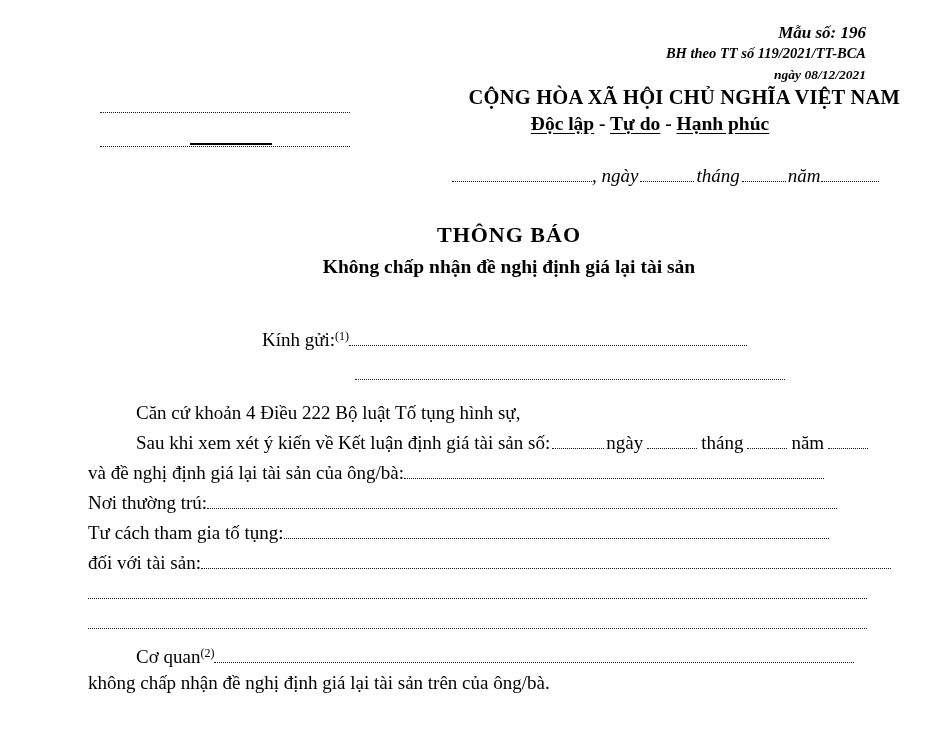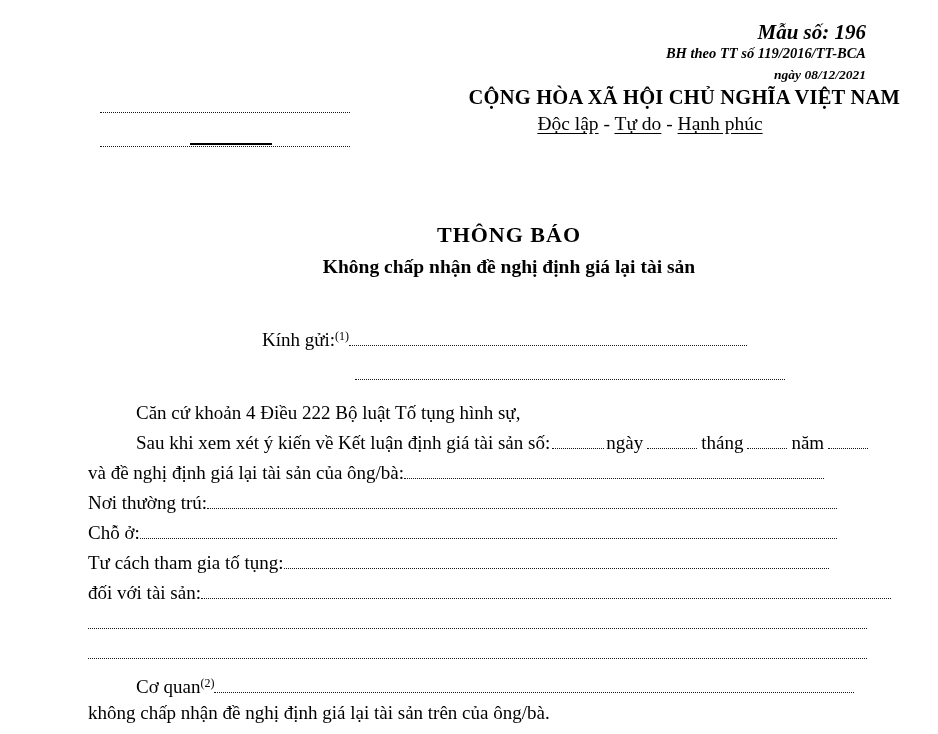--- a/index.html
+++ b/index.html
@@ -38,41 +38,41 @@
     position: absolute;
     right: 72px;
     top: 22px;
     text-align: right;
     font-style: italic;
     font-size: 15px;
     line-height: 21px;
     white-space: nowrap;
   }
   .form-id div { font-weight: bold; }
-  .form-id .fid-1 { font-size: 21px; }
+  .form-id .fid-1 { font-size: 17px; }
   .form-id .fid-2 { font-size: 14.5px; }
   .form-id .fid-3 { font-size: 13.5px; text-align: right; }
 
   
   .national {
     position: absolute;
     left: 400px;
     top: 86px;
     width: 500px;
     text-align: center;
   }
   .national .country {
     font-weight: bold;
     font-size: 20.5px;
     letter-spacing: 0.2px;
     white-space: nowrap;
     text-align: right;
   }
   .national .motto {
-    font-weight: normal;
+    font-weight: bold;
     font-size: 19.5px;
     margin-top: 4px;
     white-space: nowrap;
   }
   .national .motto .u { text-decoration: underline; text-underline-offset: 3px; }
   .national .motto .sep { text-decoration: none; }
 
   
   .agency {
     position: absolute;
@@ -203,56 +203,56 @@
 
   .r-final { height: 30px; }
 </style>
 </head>
 <body>
 
 <div class="page">
 
   <div class="form-id">
     <div class="fid-1">Mẫu số: 196</div>
-    <div class="fid-2">BH theo TT số 119/2016/TT-BCA</div>
+    <div class="fid-2">BH theo TT số 119/2021/TT-BCA</div>
     <div class="fid-3">ngày 08/12/2021</div>
   </div>
 
   <div class="agency">
     <span class="ln"></span>
     <span class="ln ln2"></span>
   </div>
   <div class="solidrule" style="left:190px; top:143px; width:82px;"></div>
 
   <div class="national">
     <div class="country">CỘNG HÒA XÃ HỘI CHỦ NGHĨA VIỆT NAM</div>
     <div class="motto"><span class="u">Độc lập</span><span class="sep"> - </span><span class="u">Tự do</span><span class="sep"> - </span><span class="u">Hạnh phúc</span></div>
   </div>
 
 
+  <div class="date-line"><span class="dots dplace"></span><span>, </span><span>ngày</span><span class="dots dday"></span><span>tháng</span><span class="dots dmonth"></span><span>năm</span><span class="dots dyear"></span></div>
 
   <div class="doc-title">
     <div class="t1">THÔNG BÁO</div>
     <div class="t2">Không chấp nhận đề nghị định giá lại tài sản</div>
   </div>
 
   <div class="kinh-gui"><span>Kính gửi:</span><span class="sup">(1)</span><span class="dots kg-dots"></span></div>
   <div class="kinh-gui kinh-gui-2"><span class="ln"></span></div>
 
   <div class="body-text">
 
     <div class="row indent r-basis"><span>Căn cứ khoản 4 Điều 222 Bộ luật Tố tụng hình sự,</span></div>
 
     <div class="row indent r-review"><span>Sau khi xem xét ý kiến về Kết luận định giá tài sản số:</span><span class="dots dnum"></span><span class="p-num">ngày</span><span class="dots dday"></span><span class="p-num">tháng</span><span class="dots dmon"></span><span class="p-num">năm</span><span class="dots dyr"></span></div>
 
     <div class="row r-fill r-req"><span>và đề nghị định giá lại tài sản của ông/bà:</span><span class="dots fdots"></span></div>
 
     <div class="row r-fill r-resid"><span>Nơi thường trú:</span><span class="dots fdots"></span></div>
 
-    <div class="row r-fill r-addr"><span>Chỗ ở:</span><span class="dots fdots"></span></div>
 
     <div class="row r-fill r-role"><span>Tư cách tham gia tố tụng:</span><span class="dots fdots"></span></div>
 
     <div class="row r-fill r-asset"><span>đối với tài sản:</span><span class="dots fdots"></span></div>
 
     <div class="blank-line"><span class="ln"></span></div>
     <div class="blank-line"><span class="ln"></span></div>
 
     <div class="row indent r-org"><span>Cơ quan</span><span class="sup">(2)</span><span class="dots odots"></span></div>
 

